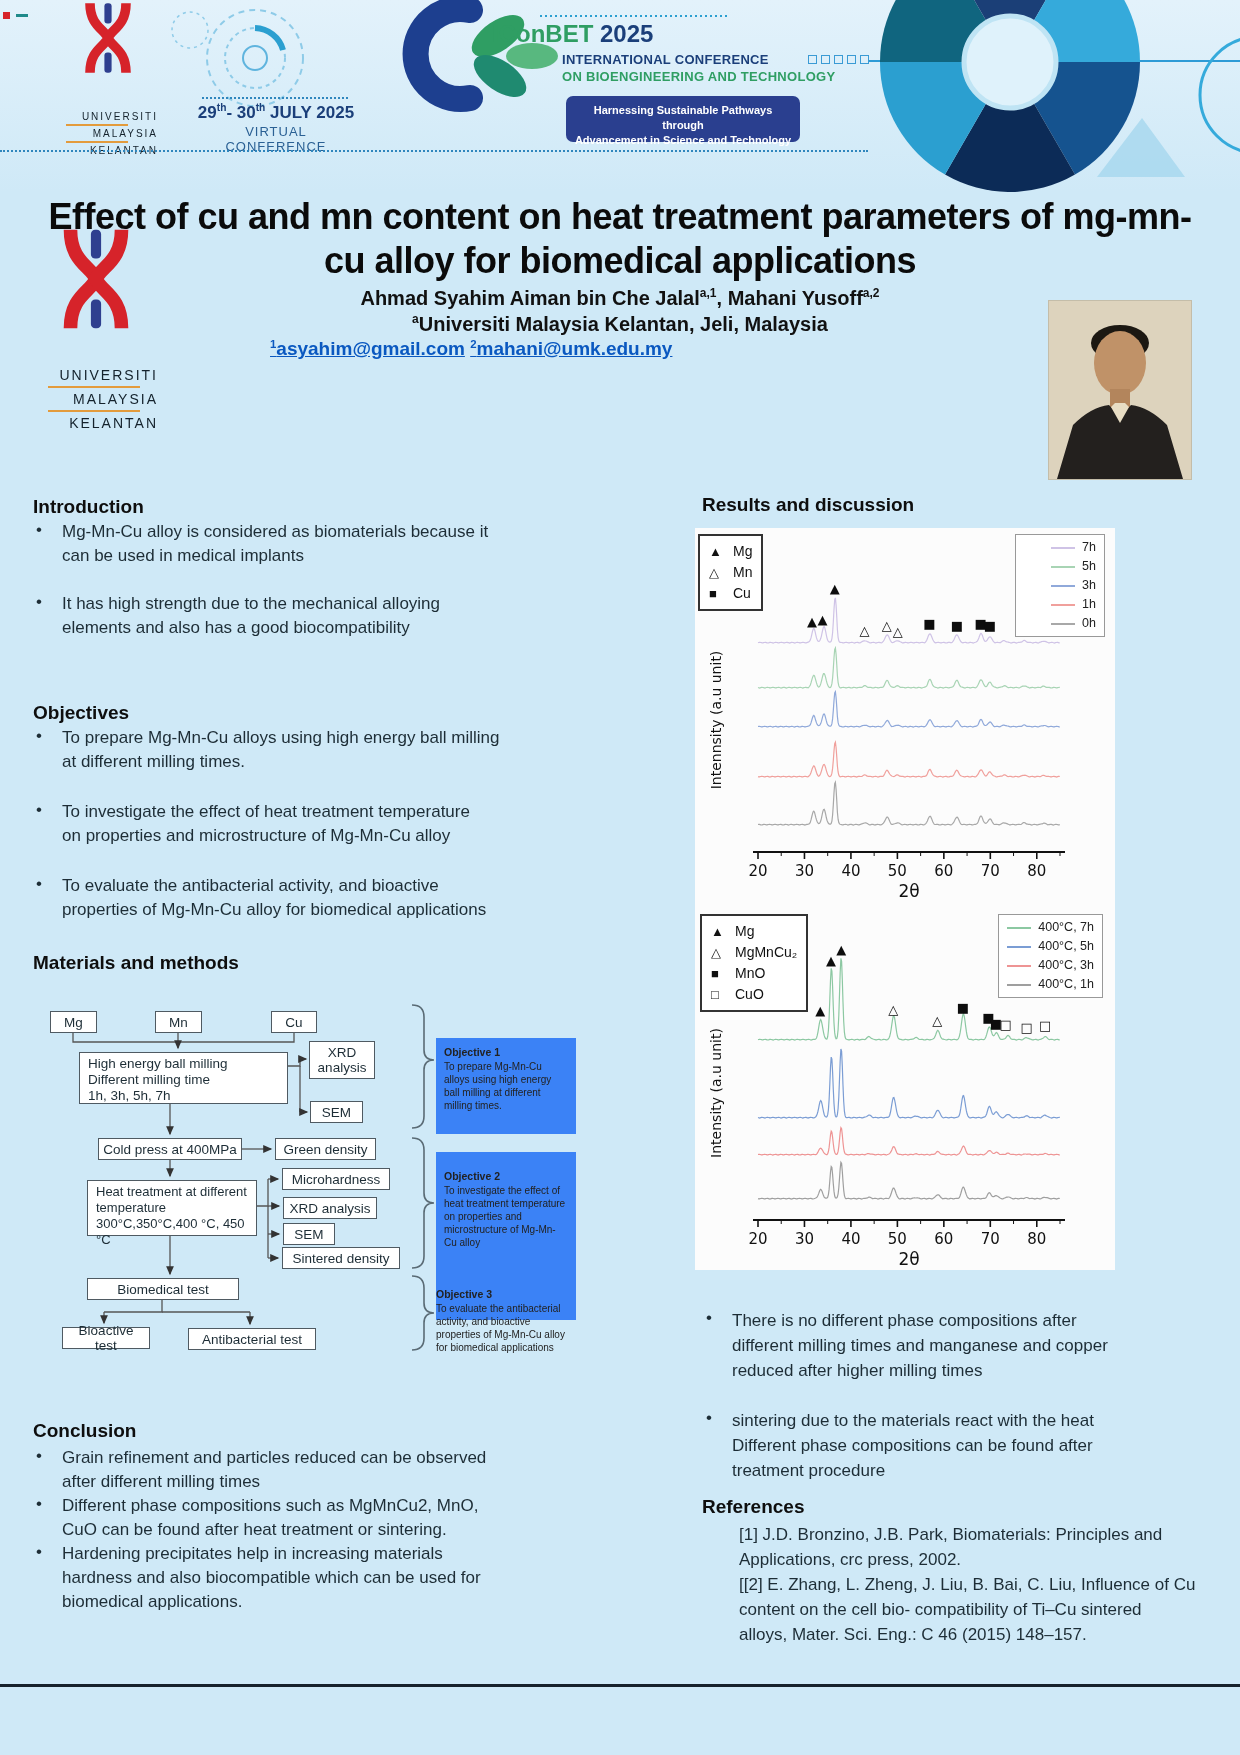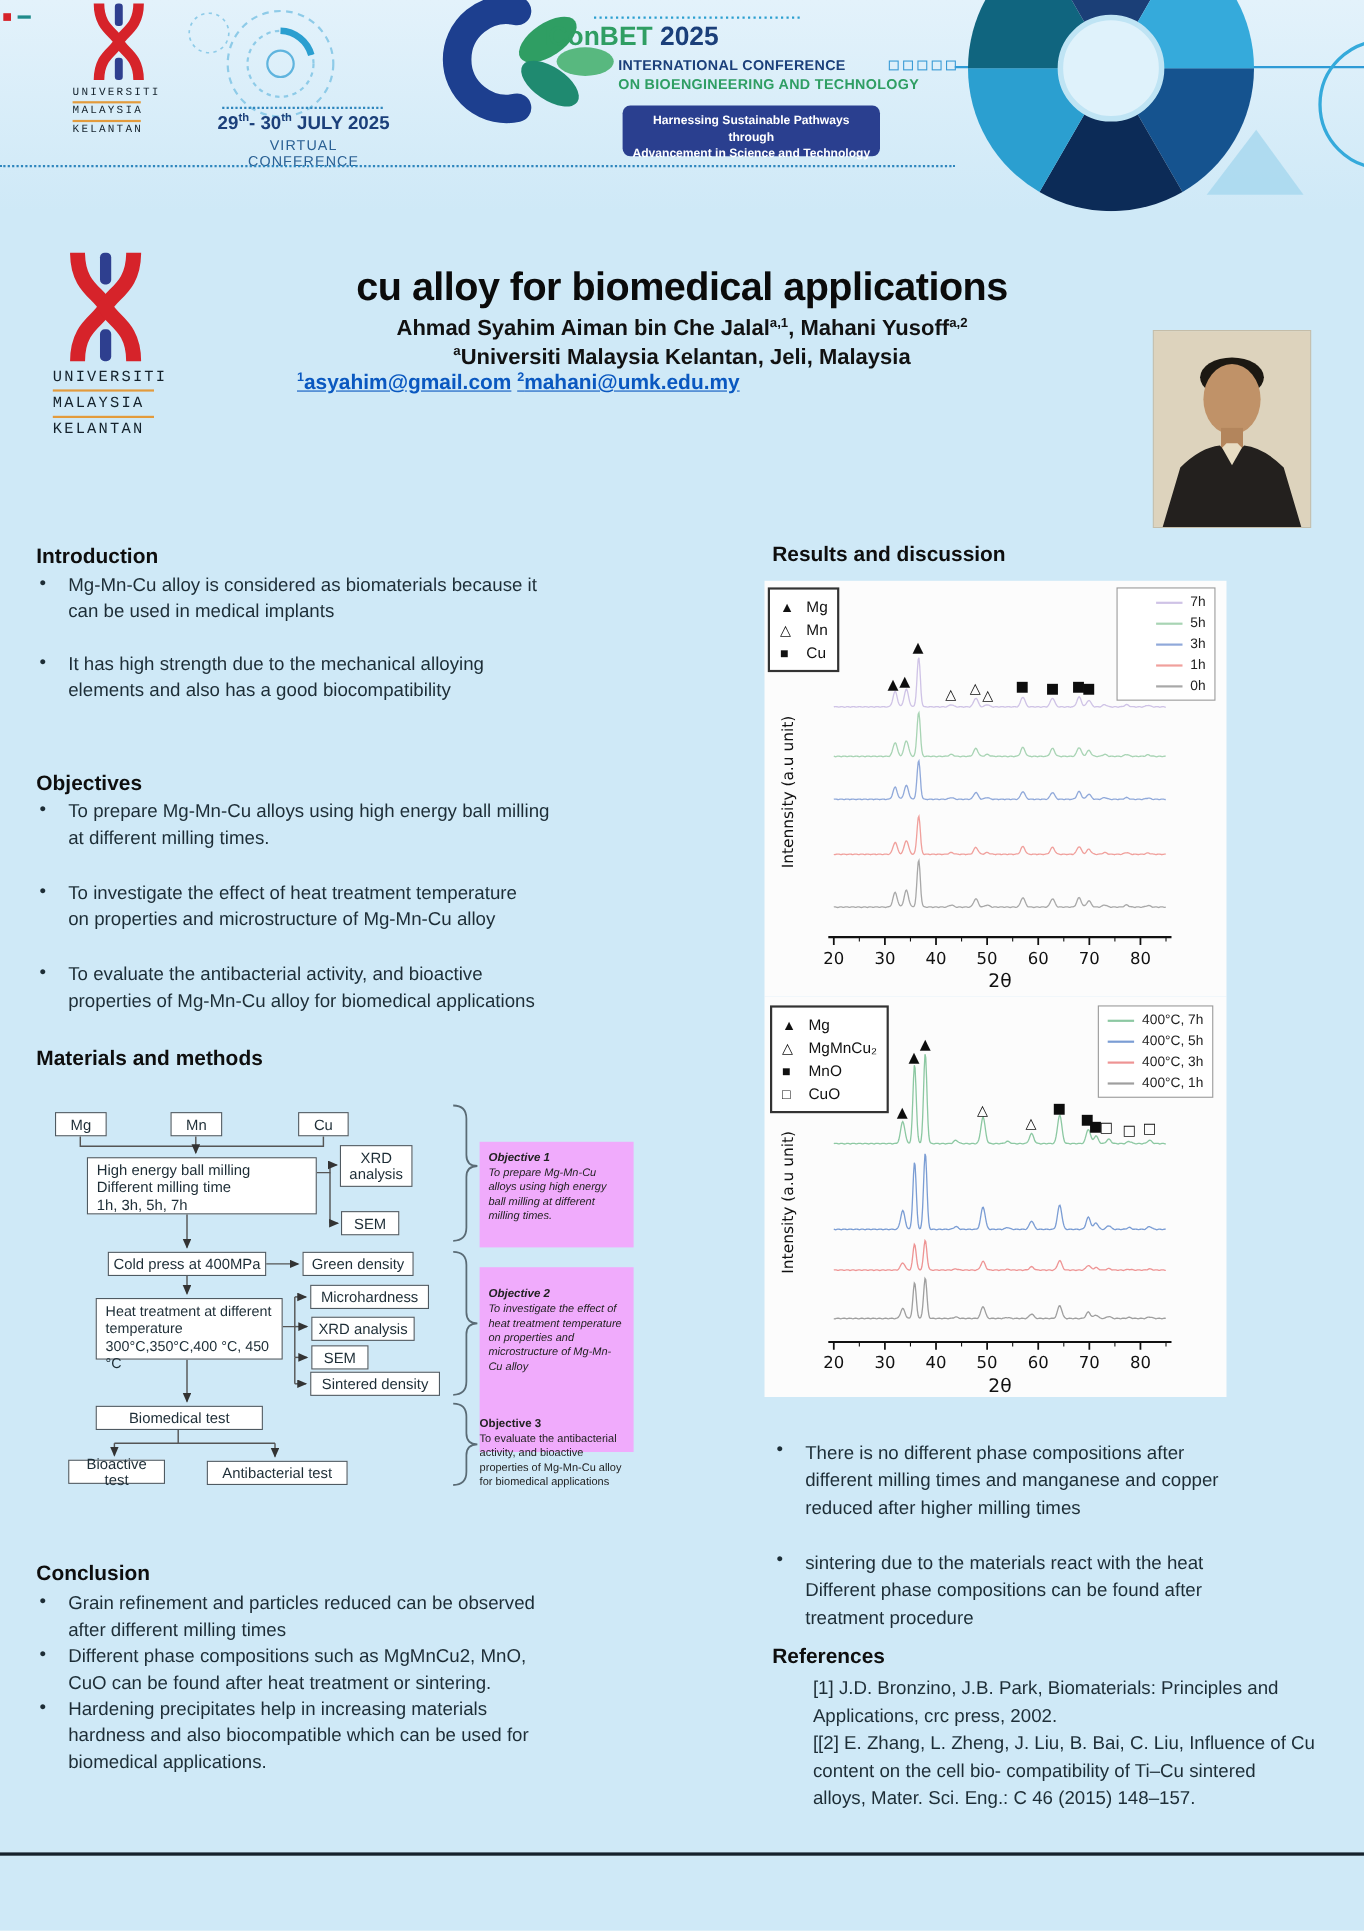--- a/index.html
+++ b/index.html
@@ -13,21 +13,21 @@
   #banner-dates{font-weight:bold;font-size:17px;text-align:center;color:#1b3f7a;}
   #banner-virtual{font-size:13px;letter-spacing:1px;text-align:center;color:#2a6094;}
   #iconbet-title{font-size:24px;font-weight:bold;white-space:nowrap;}
   .confline{font-size:13px;font-weight:bold;letter-spacing:.3px;white-space:nowrap;}
   #tagline-box{background:#2a3f8f;border-radius:7px;color:#fff;text-align:center;
                font-size:11px;font-weight:bold;line-height:15px;padding:7px 6px;box-sizing:border-box;}
   .sqrow{display:flex;gap:4px;}
   .sqrow span{width:9px;height:9px;border:1.5px solid #3a9bd5;box-sizing:border-box;}
   .dotline{border-top:2px dotted #2f86bd;}
   
-  .umk-text{font-family:Liberation Mono, monospace;color:#14222c;text-align:left;letter-spacing:2px;}
+  .umk-text{font-family:Liberation Sans, sans-serif;color:#14222c;text-align:right;letter-spacing:2px;margin-top:33px;}
   .umk-rule{height:2px;background:#e39b3c;}
   
   #title1,#title2{width:1240px;text-align:center;font-size:36px;font-weight:bold;color:#0b0b0b;letter-spacing:-.5px;}
   #authors,#affil{width:920px;text-align:center;font-weight:bold;font-size:20px;color:#111;}
   #emails{width:700px;text-align:left;font-size:19px;font-weight:bold;}
   #emails a{color:#0a58c0;text-decoration:underline;cursor:pointer;}
   sup{vertical-align:super;font-size:60%;}
   
   .h1{font-size:19px;font-weight:bold;color:#0e0e0e;}
   .bullet{display:flex;}
@@ -35,21 +35,21 @@
   .bullet .bl{font-size:17px;line-height:24px;}
   .rbullet .bl{font-size:17px;line-height:25px;}
   .refline{font-size:17px;line-height:25px;}
   
   .fbox{position:absolute;background:#fff;border:1px solid #4f5a62;box-sizing:border-box;
         display:flex;align-items:center;justify-content:center;text-align:center;
         font-size:13.5px;color:#1d2d36;padding:1px 3px;}
   .fbox.ml{display:block;text-align:left;padding:3px 8px;font-size:13.5px;line-height:16px;}
   .note{position:absolute;box-sizing:border-box;padding:8px 8px;font-size:10px;line-height:13px;color:#222;}
   .note .nt{font-weight:bold;font-size:10.5px;margin-bottom:1px;}
-  .note.white{background:#f0abfc;font-style:italic;}
+  .note.white{background:#3b82f6;}
   
   .panel{position:absolute;background:#fcfcfc;}
   .panel svg{position:absolute;left:0;top:0;font-family:"DejaVu Sans",sans-serif;}
   .plegend{position:absolute;background:#fff;border:2px solid #333;padding:5px 9px;}
   .plrow{display:flex;align-items:center;font-size:14px;color:#111;line-height:21px;}
   .plsym{width:24px;font-size:13px;}
   .slegend{position:absolute;background:#fff;border:1px solid #999;padding:3px 8px;}
   .slrow{display:flex;align-items:center;justify-content:flex-end;font-size:12.5px;color:#222;line-height:19px;}
   .sline{display:inline-block;width:24px;height:2px;margin-right:7px;}
   #bottom-rule{left:0;top:1684px;width:1240px;height:3px;background:#16222c;}
@@ -132,20 +132,21 @@
     <div class="abs sqrow" style="left:808px;top:55px;">
       <span></span>
         <span></span>
         <span></span>
         <span></span>
         <span></span>
     </div>
     <div class="abs dotline" style="left:0;top:150px;width:868px;"></div>
   </div>
 
+  <div id="title1" class="abs" style="left:0;top:196px;">Effect of cu and mn content on heat treatment parameters of mg-mn-</div>
   <div id="title2" class="abs" style="left:0;top:240px;">cu alloy for biomedical applications</div>
 
   <div id="authors" class="abs" style="left:160px;top:286px;">
     <span>Ahmad Syahim Aiman bin Che Jalal</span><sup>a,1</sup><span>, </span><span>Mahani Yusoff</span><sup>a,2</sup>
   </div>
   <div id="affil" class="abs" style="left:160px;top:312px;">
     <sup>a</sup><span>Universiti Malaysia Kelantan, Jeli, Malaysia</span>
   </div>
   <div id="emails" class="abs" style="left:270px;top:338px;">
     <a><sup>1</sup><span>asyahim@gmail.com</span></a>

